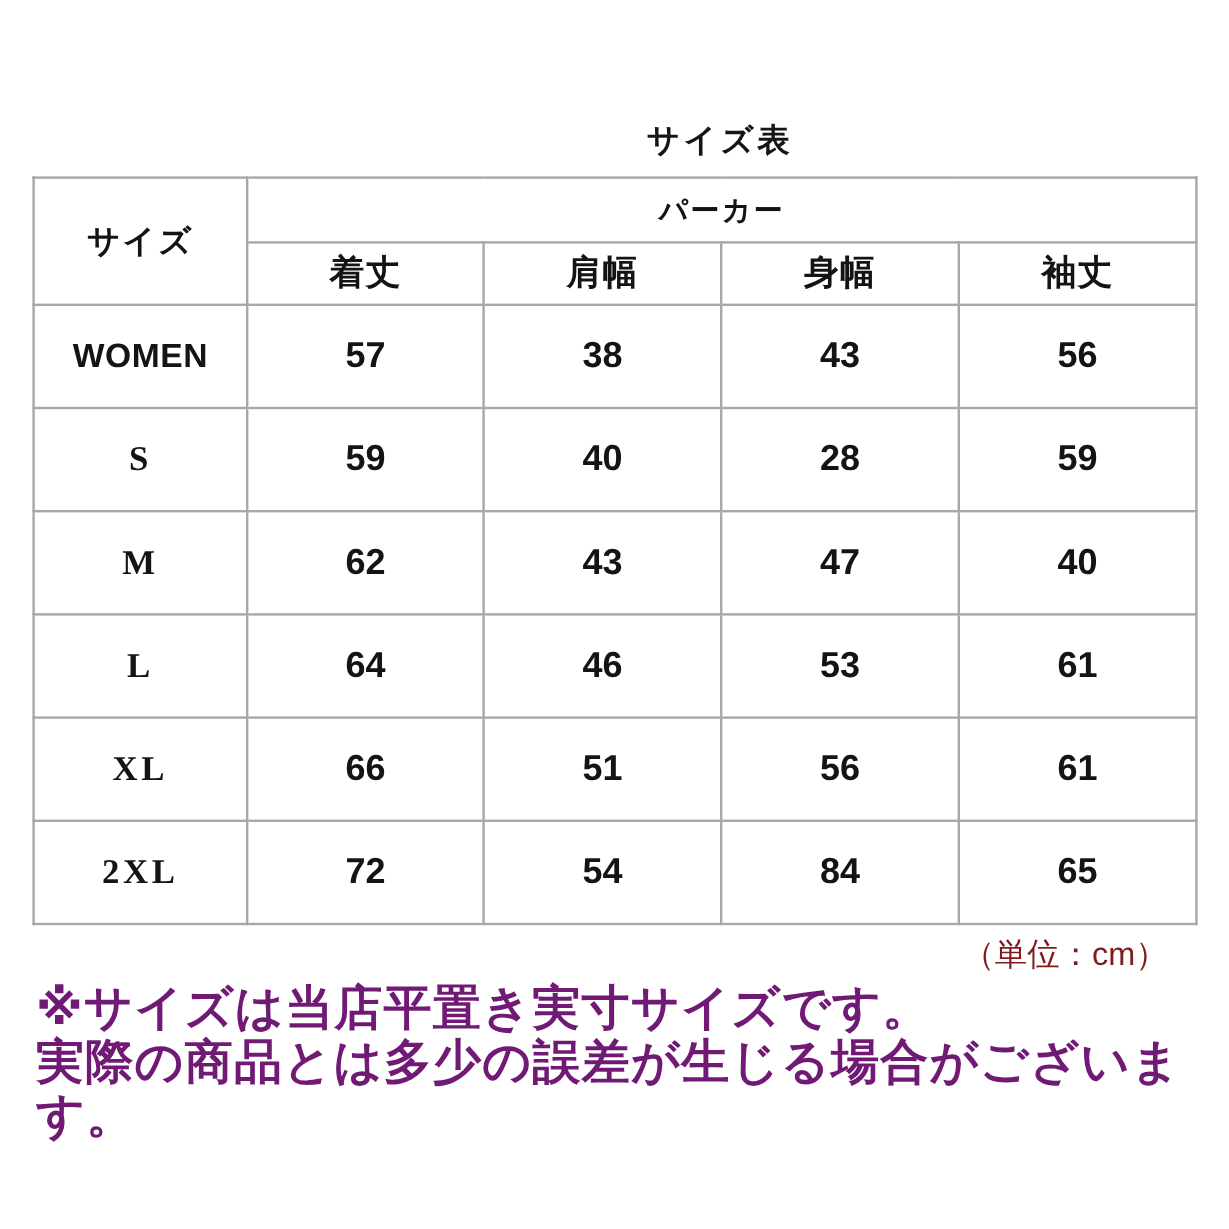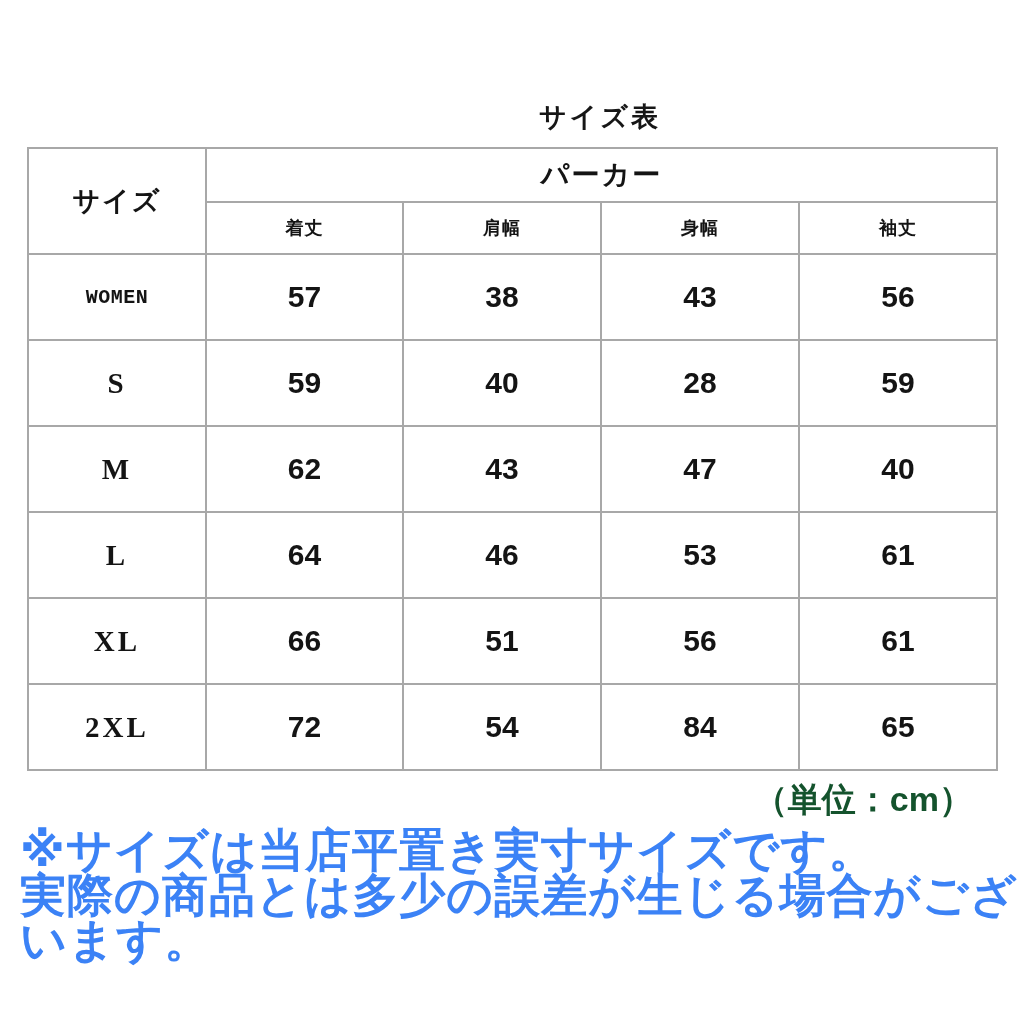--- a/index.html
+++ b/index.html
@@ -47,56 +47,56 @@
   }
   tr.group-row { height: 54px; }
   tr.sub-row   { height: 52px; }
   tbody tr     { height: 86px; }
 
   th.corner-header {
     font-size: 27px;
     letter-spacing: 2px;
   }
   th.group-header {
-    font-size: 28px;
+    font-size: 24px;
     letter-spacing: 2px;
   }
   th.col-header {
-    font-size: 18px;
+    font-size: 29px;
     letter-spacing: 1px;
   }
   td.value-cell {
     font-size: 30px;
     font-family: "Liberation Sans", "DejaVu Sans", sans-serif;
     border-radius: 30px;
   }
   td.size-cell {
     font-size: 29px;
     font-family: "Liberation Serif", "DejaVu Serif", serif;
     letter-spacing: 3px;
   }
   tbody tr:first-child td.size-cell {
-    font-family: Liberation Mono, monospace;
+    font-family: Liberation Sans, sans-serif;
     letter-spacing: 0.5px;
-    font-size: 20px;
+    font-size: 28px;
   }
   .unit-note {
     width: 973px;
     margin-top: 6px;
     text-align: right;
-    font-size: 34px;
-    font-weight: bold;
-    color: #14532d;
+    font-size: 27px;
+    font-weight: normal;
+    color: #7f1d1d;
   }
   .notes {
-    margin: 5px 0 0 20px;
-    font-size: 46px;
+    margin: 5px 0 0 30px;
+    font-size: 40px;
     font-weight: bold;
     line-height: 45px;
-    color: #3b82f6;
+    color: #701a75;
     letter-spacing: 1px;
   }
   .notes p { margin: 0; }
 </style>
 </head>
 <body>
 
 <div class="page">
 
   <div class="title-wrap">

